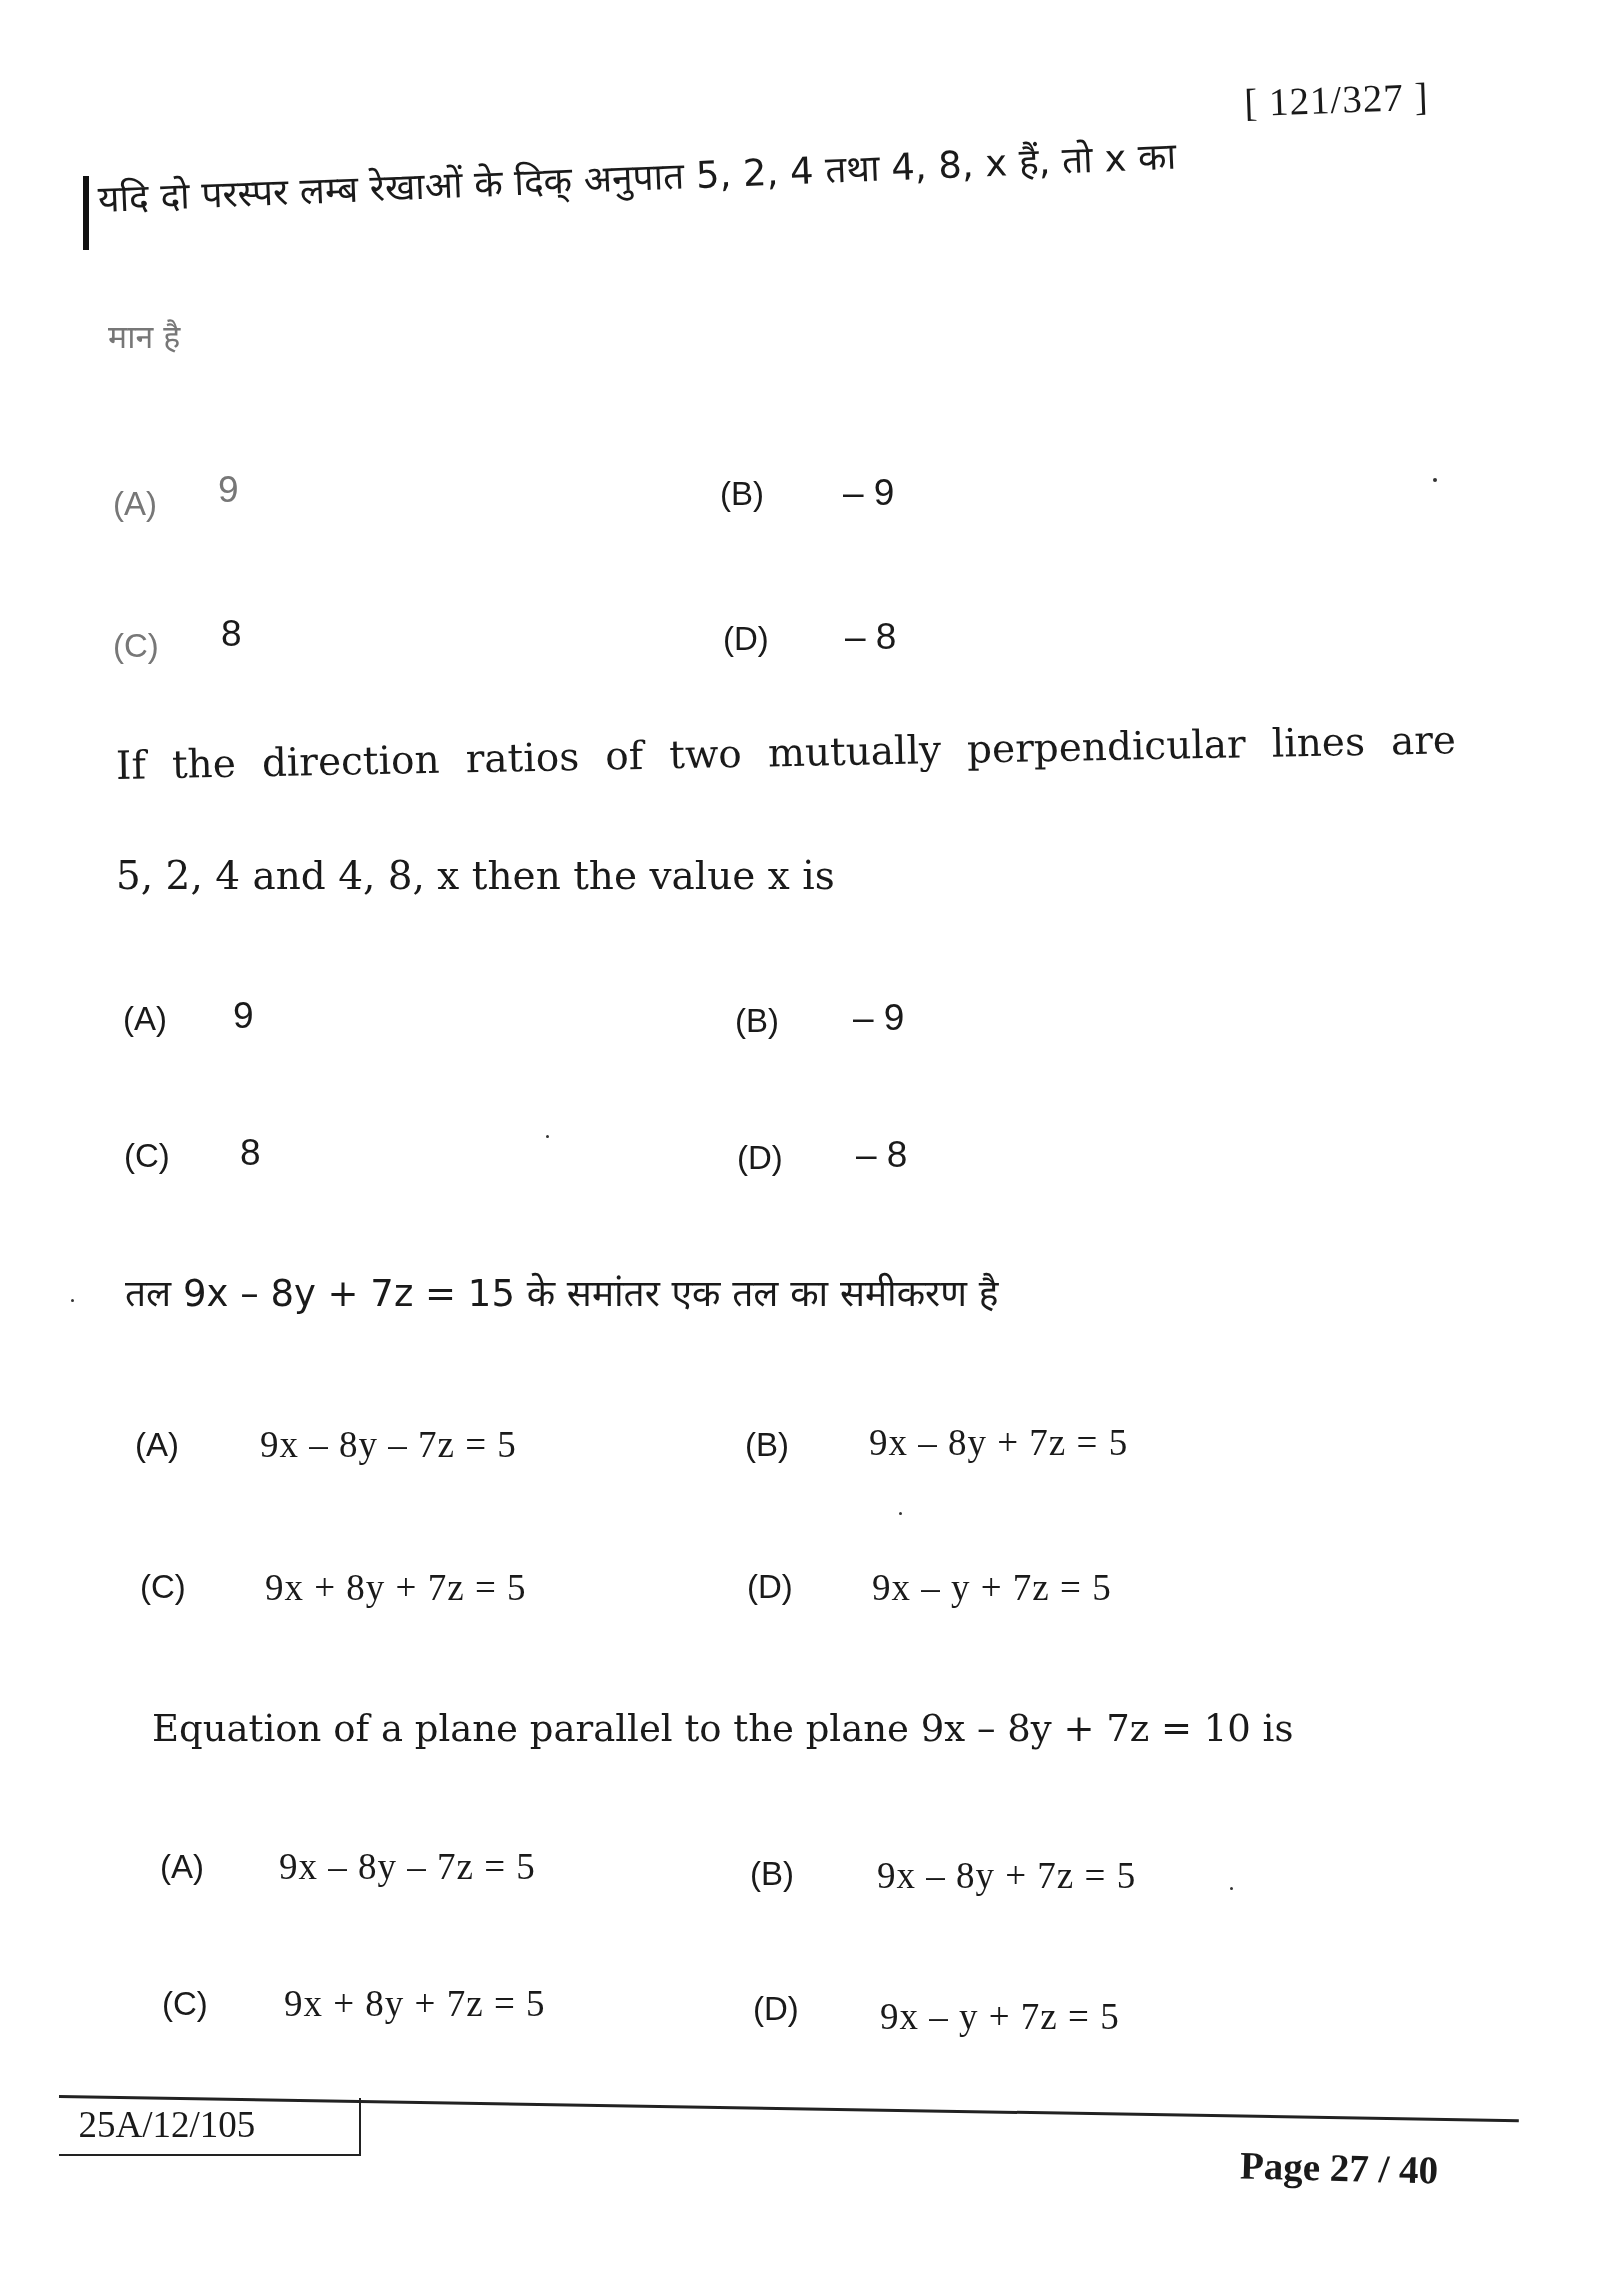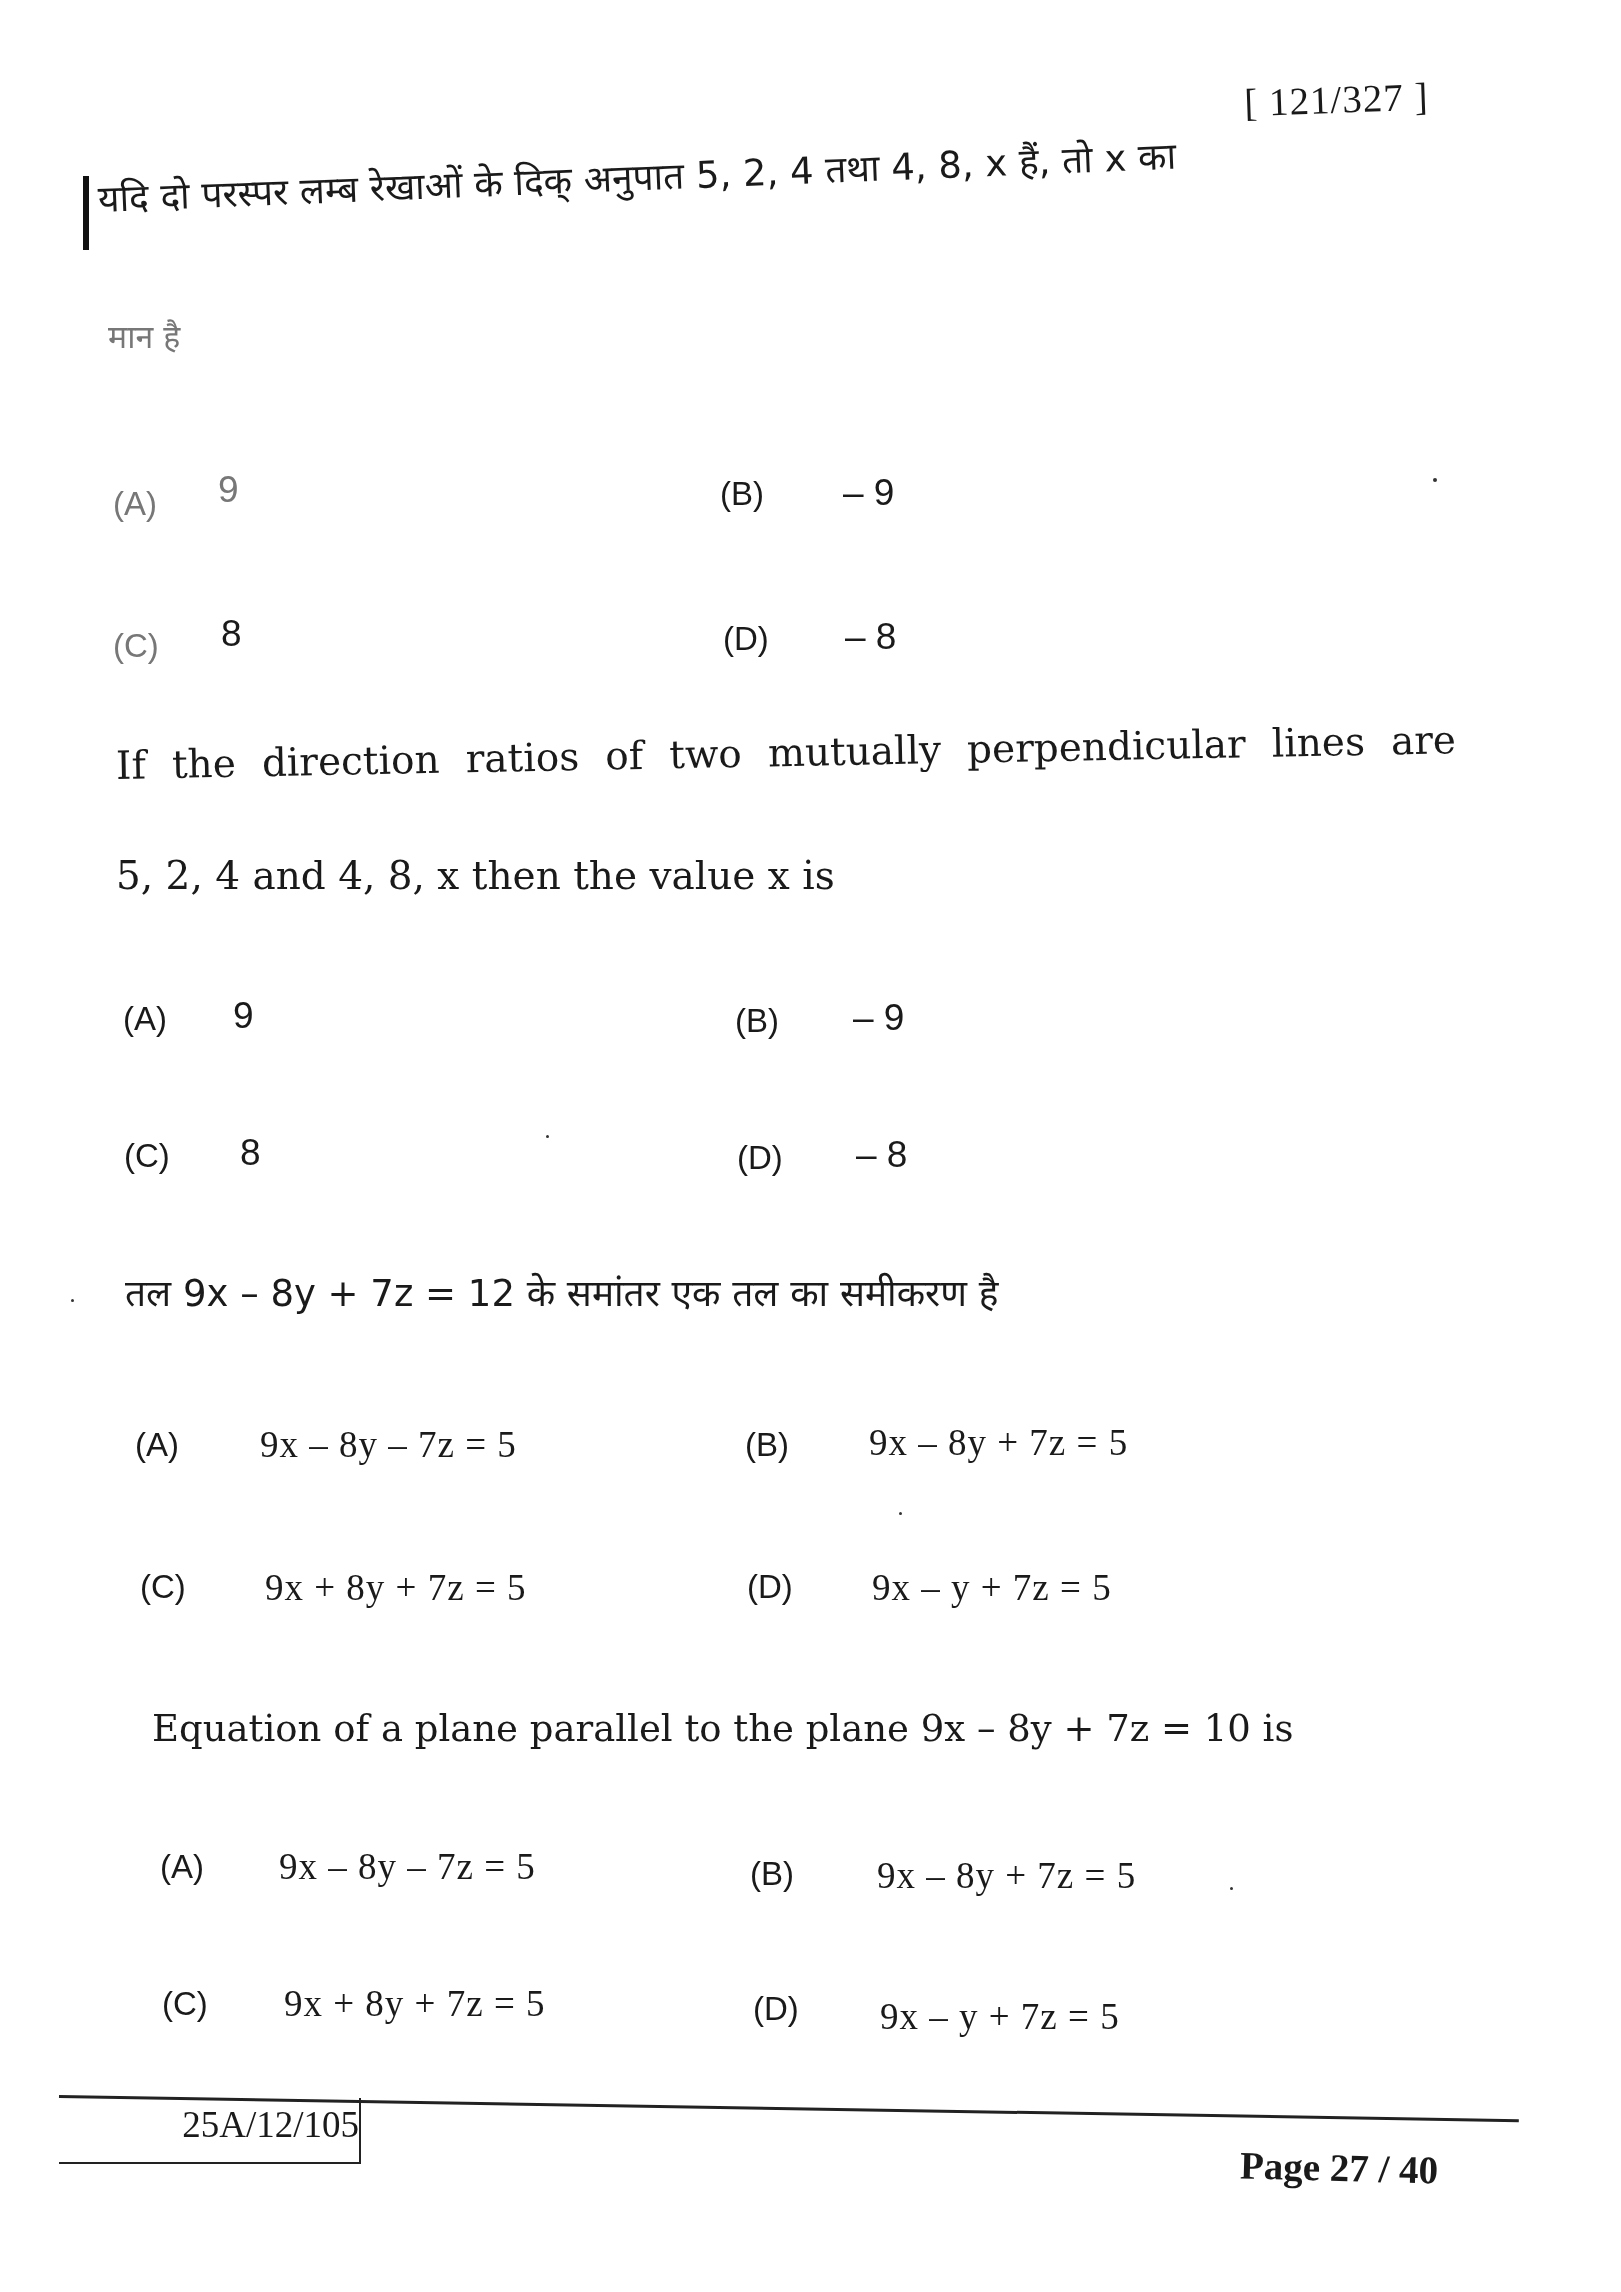--- a/index.html
+++ b/index.html
@@ -16,24 +16,24 @@
     .opt-label { font-size: 33px; font-family: "Liberation Sans", "DejaVu Sans", sans-serif; }
     .opt-val { font-size: 37px; font-family: "Liberation Sans", "DejaVu Sans", sans-serif; }
     .eq-val { font-size: 37px; font-family: Liberation Serif, serif; letter-spacing: 1px; }
     .faint { color: #777; }
     .left-bar { position: absolute; left: 83px; top: 176px; width: 5.9px; height: 74px; background: #111; }
     .footer-line {
       position: absolute; left: 59px; top: 2095px; width: 1460px; height: 2.9px;
       background: #222; transform: rotate(0.95deg); transform-origin: left center;
     }
     .footer-box {
-      position: absolute; left: 59px; top: 2098px; width: 302px; height: 66px;
+      position: absolute; left: 59px; top: 2098px; width: 302px; height: 58px;
       border-right: 2.9px solid #222; border-bottom: 2.9px solid #222;
       font-family: "Liberation Serif", serif; font-size: 37px;
-      padding-left: 19.6px; box-sizing: border-box; line-height: 54px; text-align: right;
+      padding-left: 19.6px; box-sizing: border-box; line-height: 54px;
     }
     .page-no {
       position: absolute; left: 1240px; top: 2145px;
       font-family: "Liberation Serif", serif; font-weight: bold; font-size: 39px;
       transform: rotate(1.5deg);
     }
     .speck { position: absolute; width: 3.9px; height: 3.9px; background: #333; border-radius: 2px; }
   </style>
 </head>
 <body>
@@ -61,21 +61,21 @@
 <div class="abs opt-label" style="left:123px; top:1000px;">(A)</div>
 <div class="abs opt-val" style="left:233px; top:995px;">9</div>
 <div class="abs opt-label" style="left:735px; top:1002px;">(B)</div>
 <div class="abs opt-val" style="left:853px; top:997px;">– 9</div>
 
 <div class="abs opt-label" style="left:124px; top:1137px;">(C)</div>
 <div class="abs opt-val" style="left:240px; top:1132px;">8</div>
 <div class="abs opt-label" style="left:737px; top:1139px;">(D)</div>
 <div class="abs opt-val" style="left:856px; top:1134px;">– 8</div>
 
-<div class="abs hi" style="left:125px; top:1266px;">तल 9x – 8y + 7z = 12 के समांतर एक तल का समीकरण है</div>
+<div class="abs hi" style="left:125px; top:1266px;">तल 9x – 8y + 7z = 15 के समांतर एक तल का समीकरण है</div>
 
 <div class="abs opt-label" style="left:135px; top:1426px;">(A)</div>
 <div class="abs eq-val" style="left:260px; top:1423px;">9x – 8y – 7z = 5</div>
 <div class="abs opt-label" style="left:745px; top:1426px;">(B)</div>
 <div class="abs eq-val" style="left:869px; top:1421px;">9x – 8y + 7z = 5</div>
 
 <div class="abs opt-label" style="left:140px; top:1568px;">(C)</div>
 <div class="abs eq-val" style="left:265px; top:1566px;">9x + 8y + 7z = 5</div>
 <div class="abs opt-label" style="left:747px; top:1568px;">(D)</div>
 <div class="abs eq-val" style="left:872px; top:1566px;">9x – y + 7z = 5</div>

